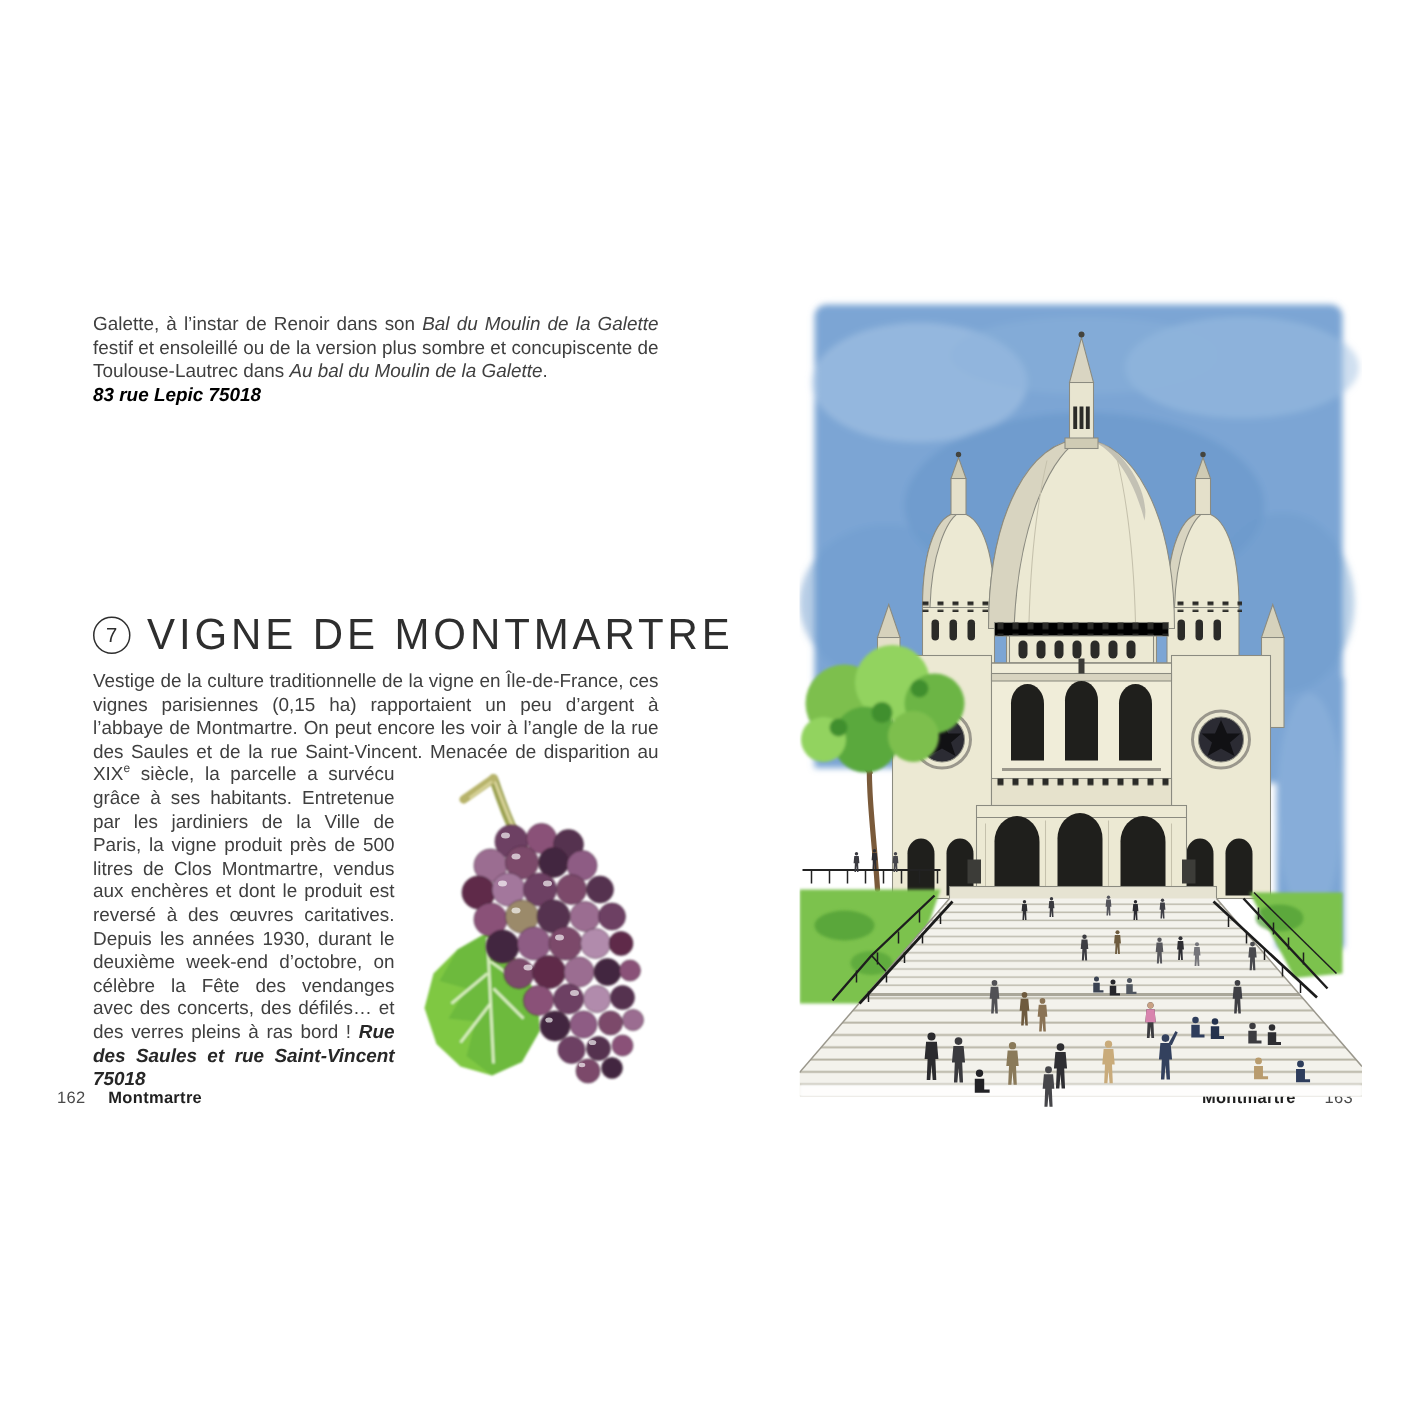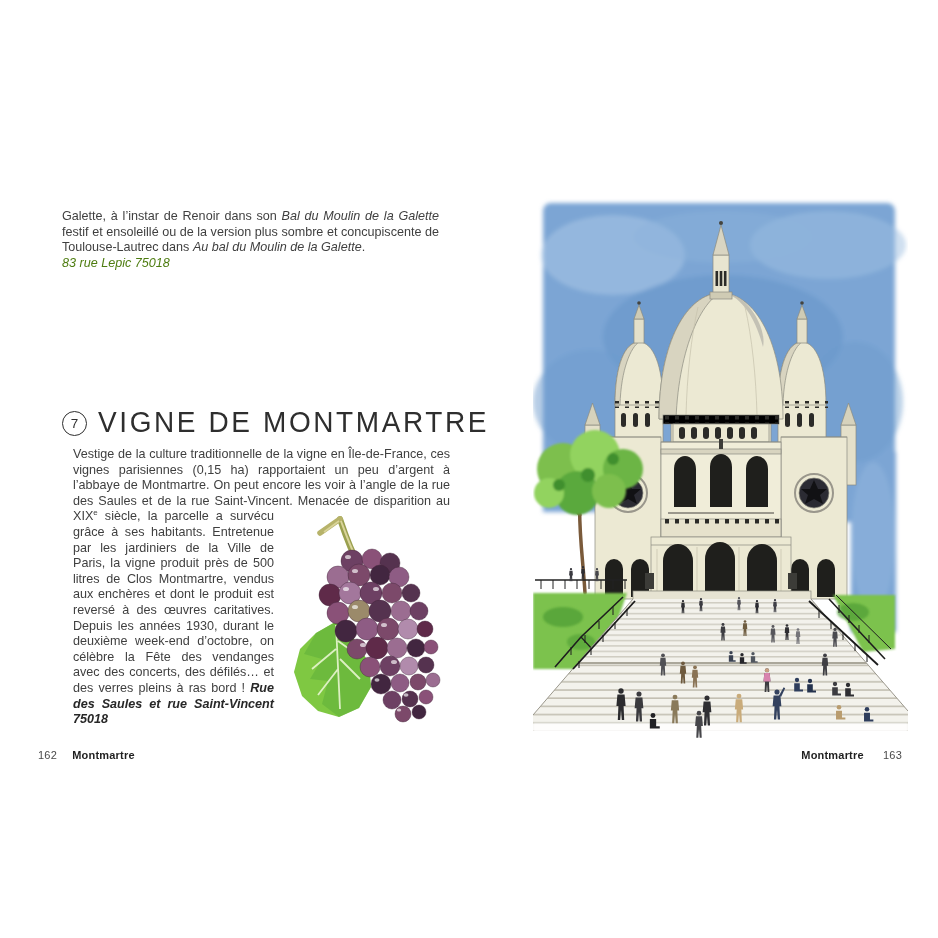--- a/index.html
+++ b/index.html
@@ -6,35 +6,35 @@
   .spread{
     position:relative;width:938px;height:938px;background:#ffffff;overflow:hidden;
     font-family:"Liberation Sans",sans-serif;color:#3f3f3f;
   }
   
   .intro-block{position:absolute;left:62px;top:197px;width:377px;margin-top:12px;}
   .para{font-size:12.6px;line-height:15.6px;text-align:justify;color:#3f3f3f;}
   .para .italic{font-style:italic;}
   .para .bold-italic{font-style:italic;font-weight:700;color:#272727;}
   .para sup{font-size:8px;line-height:0;}
-  .address-line{font-size:12.6px;line-height:15.6px;font-style:italic;font-weight:400;color:#4d7c0f;}
+  .address-line{font-size:12.6px;line-height:15.6px;font-style:italic;font-weight:700;color:#000000;}
   .heading-row{position:absolute;left:62px;top:407px;display:flex;align-items:center;gap:11px;}
   .num-circle{
     width:23px;height:23px;border:1.6px solid #2e2e2e;border-radius:50%;
     display:flex;align-items:center;justify-content:center;
     font-size:13.5px;font-weight:400;color:#2e2e2e;flex:0 0 auto;
   }
   .heading-text{
     font-size:28px;font-weight:300;letter-spacing:2.6px;color:#2e2e2e;
     white-space:nowrap;transform:scaleY(1.04);
   }
-  .entry-body{position:absolute;left:73px;top:447px;width:377px;}
+  .entry-body{position:absolute;left:62px;top:447px;width:377px;}
   .grape-wrap{float:right;width:168px;height:226px;margin:0 0 4px 8px;shape-margin:6px;}
   
-  .footer{position:absolute;top:749px;font-size:11px;letter-spacing:.2px;}
+  .footer{position:absolute;top:726px;font-size:11px;letter-spacing:.2px;}
   .footer-left{left:38px;}
   .footer-right{right:36px;}
   .footer .pg{color:#4a4a4a;font-weight:400;}
   .footer .sec{color:#1f1f1f;font-weight:700;}
   .footer-left .sec{margin-left:12px;}
   .footer-right .pg{margin-left:16px;}
   
   .illustration{position:absolute;left:533px;top:197px;width:375px;height:541px;margin:0;}
 </style>
 </head>

